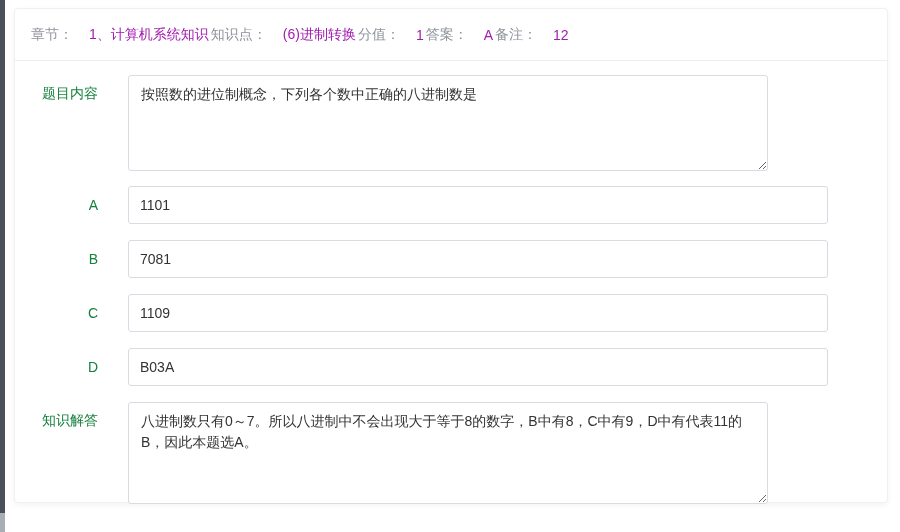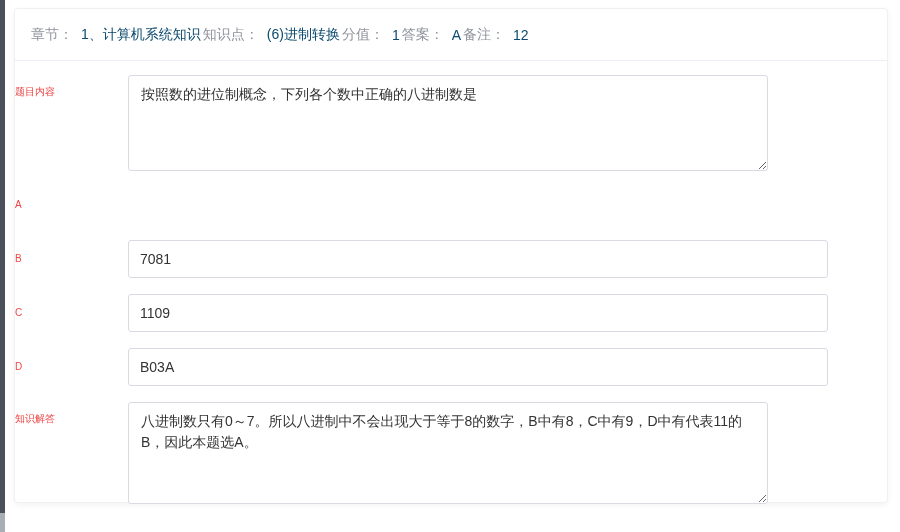--- a/index.html
+++ b/index.html
@@ -14,29 +14,29 @@
   
   .card { position:absolute; left:14px; top:8px; width:874px; height:495px;
           background:#fff; border:1px solid #f0f0f0; border-radius:4px;
           box-shadow:0 2px 6px rgba(0,0,0,0.05); }
 
   
   .meta-bar { display:flex; align-items:center; height:52px; padding:0 16px;
               border-bottom:1px solid #ebeef5; font-size:14px; gap:2px; white-space:nowrap; }
   .meta-item { display:flex; align-items:center; }
   .meta-label { color:#8f939c; }
-  .meta-value { color:#0c4a6e; margin-left:8px; cursor:pointer; }
+  .meta-value { color:#a21caf; margin-left:16px; cursor:pointer; }
 
   
   .form { padding-top:14px; }
   .row { display:flex; align-items:flex-start; margin-bottom:15px; }
   .row.opt { margin-bottom:16px; }
   .row.last { margin-bottom:7px; }
-  .row-label { width:113px; padding-right:30px; text-align:left;
-               color:#ef4444; font-size:10px; flex:none; }
+  .row-label { width:113px; padding-right:30px; text-align:right;
+               color:#15803d; font-size:14px; flex:none; }
   .ta-label { padding-top:10px; }
   .in-label { line-height:38px; }
 
   .field-ta { width:640px; height:96px; padding:8px 12px; font-size:14px; line-height:21px;
               color:#333; border:1px solid #d8dbe2; border-radius:3px; background:#fff;
               resize:vertical; outline:none; font-family:"Liberation Sans", sans-serif; }
   .field-ta.tall { height:102px; }
   .field-in { width:700px; height:38px; padding:0 11px; font-size:14px; color:#333;
               border:1px solid #d8dbe2; border-radius:3px; background:#fff; outline:none;
               font-family:"Liberation Sans", sans-serif; }
@@ -75,20 +75,21 @@
 
     <div class="form">
 
       <div class="row">
         <div class="row-label ta-label">题目内容</div>
         <textarea class="field-ta" spellcheck="false" style="">按照数的进位制概念，下列各个数中正确的八进制数是</textarea>
       </div>
 
       <div class="row opt">
         <div class="row-label in-label">A</div>
+        <input class="field-in" type="text" spellcheck="false" value="1101" style="">
       </div>
 
       <div class="row opt">
         <div class="row-label in-label">B</div>
         <input class="field-in" type="text" spellcheck="false" value="7081" style="">
       </div>
 
       <div class="row opt">
         <div class="row-label in-label">C</div>
         <input class="field-in" type="text" spellcheck="false" value="1109" style="">

